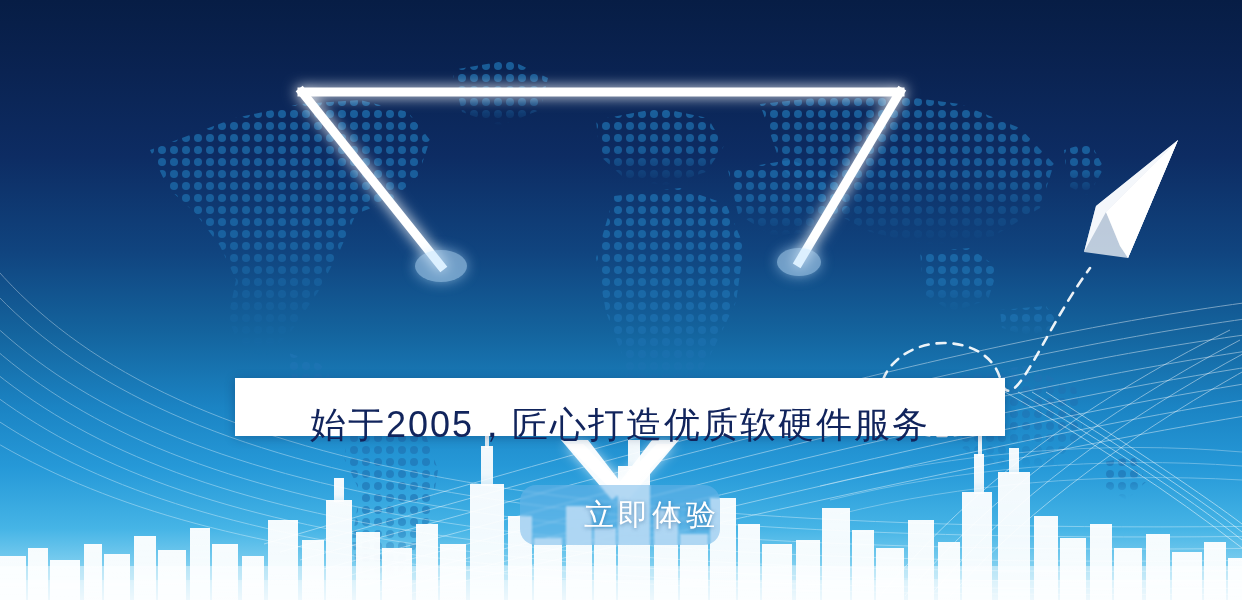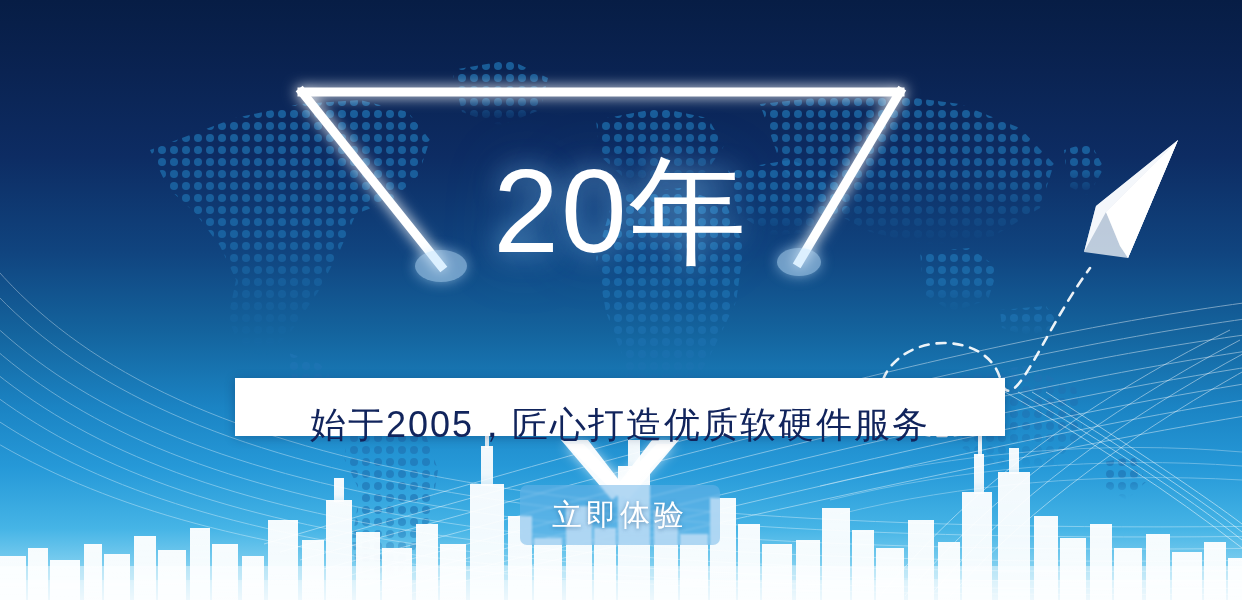--- a/index.html
+++ b/index.html
@@ -47,22 +47,22 @@
   }
   #tagline-text{
     font-size:36px;line-height:40px;font-weight:400;
     color:#11245c;letter-spacing:2px;white-space:nowrap;margin-top:36px;
   }
 
   
   #cta-button{
     position:absolute;left:520px;top:485px;width:200px;height:60px;
     background:rgba(110,180,232,.52);
-    border-radius:7px;
-    display:flex;align-items:center;justify-content:center;
+    border-radius:16px;
+    display:flex;align-items:center;justify-content:flex-end;
     backdrop-filter:blur(1px);
   }
   #cta-label{
     font-size:30px;line-height:34px;color:#ffffff;letter-spacing:4px;
     font-weight:400;text-shadow:0 1px 4px rgba(10,60,110,.45);
   }
 </style>
 </head>
 <body>
 
@@ -278,21 +278,20 @@
       <rect x="1172" y="552" width="30" height="48"></rect>
       <rect x="1204" y="542" width="22" height="58"></rect>
       <rect x="1228" y="558" width="14" height="42"></rect>
     </g>
 
     <rect x="0" y="566" width="1242" height="34" fill="#ffffff" opacity=".45"></rect>
     <rect x="0" y="580" width="1242" height="20" fill="#ffffff" opacity=".35"></rect>
   </svg>
 
   <div id="headline-block">
-    <div id="year-text">20年</div>
   </div>
 
   <div id="tagline-bar">
     <span id="tagline-text">始于2005，匠心打造优质软硬件服务</span>
   </div>
 
   <div id="cta-button">
     <span id="cta-label">立即体验</span>
   </div>
 

